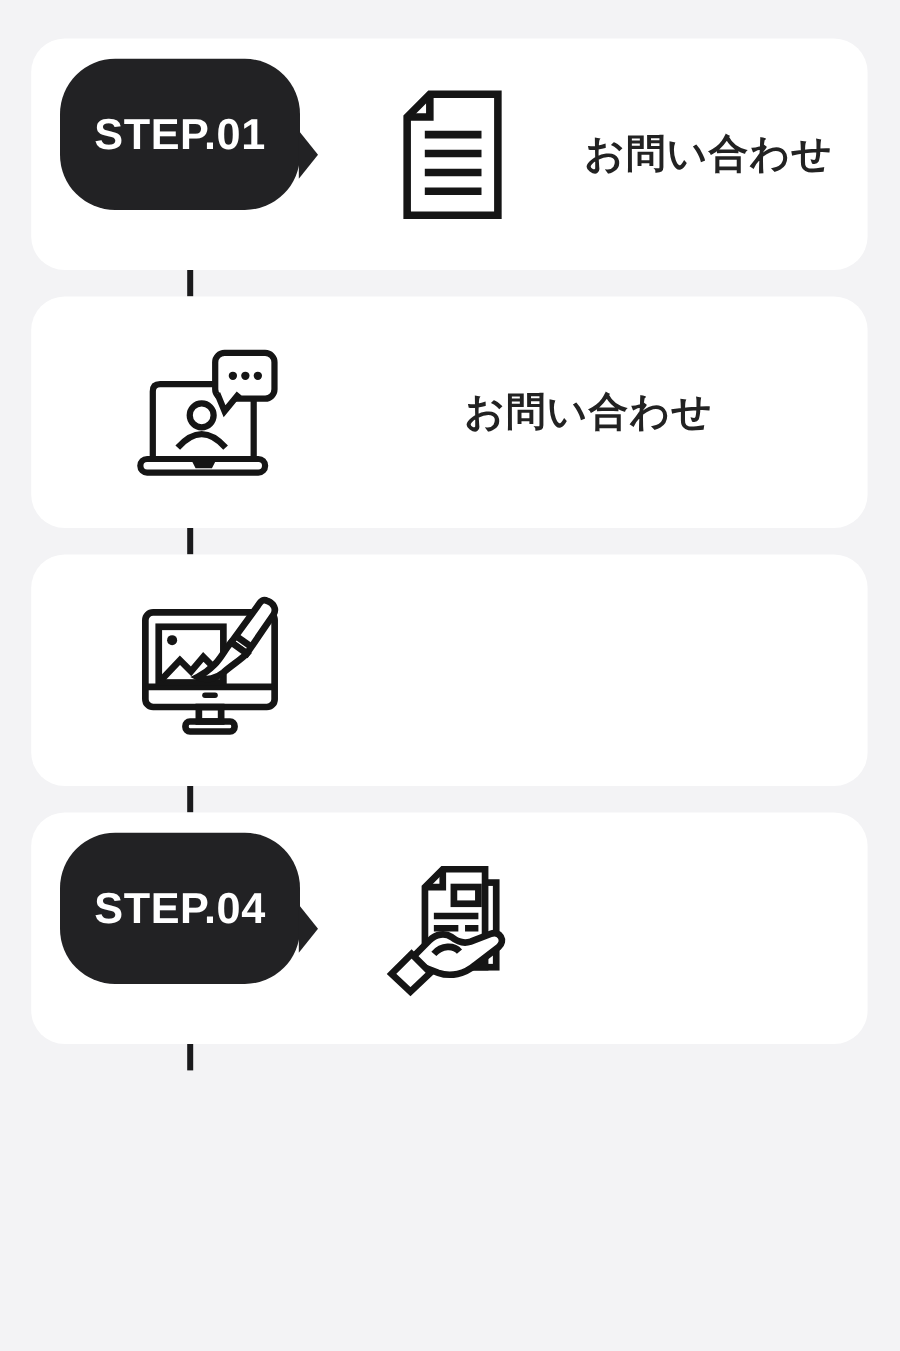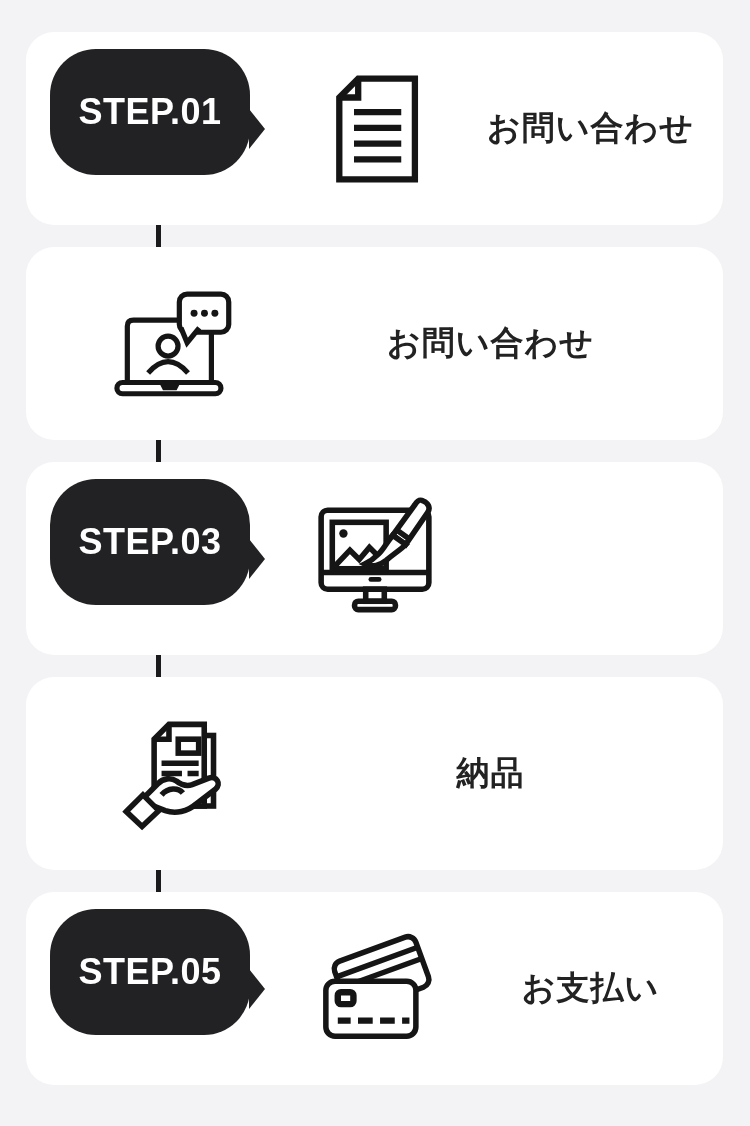--- a/index.html
+++ b/index.html
@@ -106,77 +106,56 @@
         <circle class="ic-fill" cx="109" cy="35" r="4"></circle>
         <circle class="ic-fill" cx="121" cy="35" r="4"></circle>
       </svg>
     </div>
     <div class="step-title">お問い合わせ</div>
   </div>
 
   <div class="connector"></div>
 
   <div class="step-card">
-    <div class="badge-wrap">
-      <div class="badge">
-        <span class="badge-label">STEP.03</span>
-      </div>
-      <div class="badge-arrow"></div>
-    </div>
     <div class="icon-box">
       <svg width="133" height="128" viewBox="0 0 140 135">
         <rect class="ic" x="12" y="15" width="116" height="85" rx="7"></rect>
         <path class="ic" d="M12 82 H128"></path>
         <rect class="ic-fill" x="63" y="87" width="14" height="5" rx="2.5"></rect>
         <rect class="ic" x="60" y="100" width="20" height="13"></rect>
         <rect class="ic" x="48" y="113" width="44" height="9" rx="4"></rect>
         <rect class="ic" x="24" y="28" width="58" height="50"></rect>
         <circle class="ic-fill" cx="36" cy="40" r="4.5"></circle>
         <path class="ic" d="M26 76 L43 58 L53 68 L64 55 L81 72"></path>
         <path class="ic-white" d="M122 5 C127 7 130 12 127 17 L103 52 L89 42 L113 9 C116 4 118 3 122 5 Z"></path>
         <path class="ic-white" d="M103 52 L89 42 C83 49 80 56 74 62 C70 66 65 70 59 73 C67 77 76 74 82 69 C90 62 97 58 103 52 Z"></path>
         <path class="ic" d="M107 46 L93 36"></path>
       </svg>
     </div>
   </div>
 
   <div class="connector"></div>
 
   <div class="step-card">
+    <div class="badge-wrap">
+      <div class="badge">
+        <span class="badge-label">STEP.04</span>
+      </div>
+      <div class="badge-arrow"></div>
+    </div>
     <div class="icon-box">
       <svg width="116" height="126" viewBox="0 0 125 135">
         <rect class="ic-white" x="52" y="26" width="52" height="76"></rect>
         <path class="ic-white" d="M56 14 H94 V102 H40 V30 Z"></path>
         <path class="ic" d="M56 14 V30 H40"></path>
         <rect class="ic" x="66" y="30" width="22" height="15"></rect>
         <path class="ic" d="M48 56 H88 M48 67 H70 M76 67 H88"></path>
         <path class="ic-white" d="M26 96 L44 78 C50 72 58 71 64 75 C69 79 75 81 81 79 L99 72 C107 69 113 78 106 84 L85 100 C76 108 63 111 52 107 L34 100 Z"></path>
         <path class="ic" d="M48 90 C55 82 66 82 71 88"></path>
         <path class="ic-white" d="M10 108 L28 90 L45 107 L27 124 Z"></path>
       </svg>
     </div>
-    <div class="step-title">納品</div>
   </div>
 
   <div class="connector"></div>
 
-  <div class="step-card">
-    <div class="badge-wrap">
-      <div class="badge">
-        <span class="badge-label">STEP.05</span>
-      </div>
-      <div class="badge-arrow"></div>
-    </div>
-    <div class="icon-box">
-      <svg width="124" height="111" viewBox="0 0 135 120">
-        <g transform="rotate(-20 72 40)">
-          <rect class="ic-white" x="26" y="16" width="94" height="58" rx="9"></rect>
-          <path class="ic" d="M26 31 H120 M26 44 H120"></path>
-        </g>
-        <rect class="ic-white" x="14" y="52" width="98" height="60" rx="10"></rect>
-        <rect class="ic" x="27" y="64" width="17" height="13" rx="3.5" style="stroke-width:7"></rect>
-        <path class="ic" style="stroke-width:7" d="M27 95 H41 M49 95 H65 M73 95 H89 M97 95 H105"></path>
-      </svg>
-    </div>
-    <div class="step-title">お支払い</div>
-  </div>
 
 </div>
 
 </body></html>

